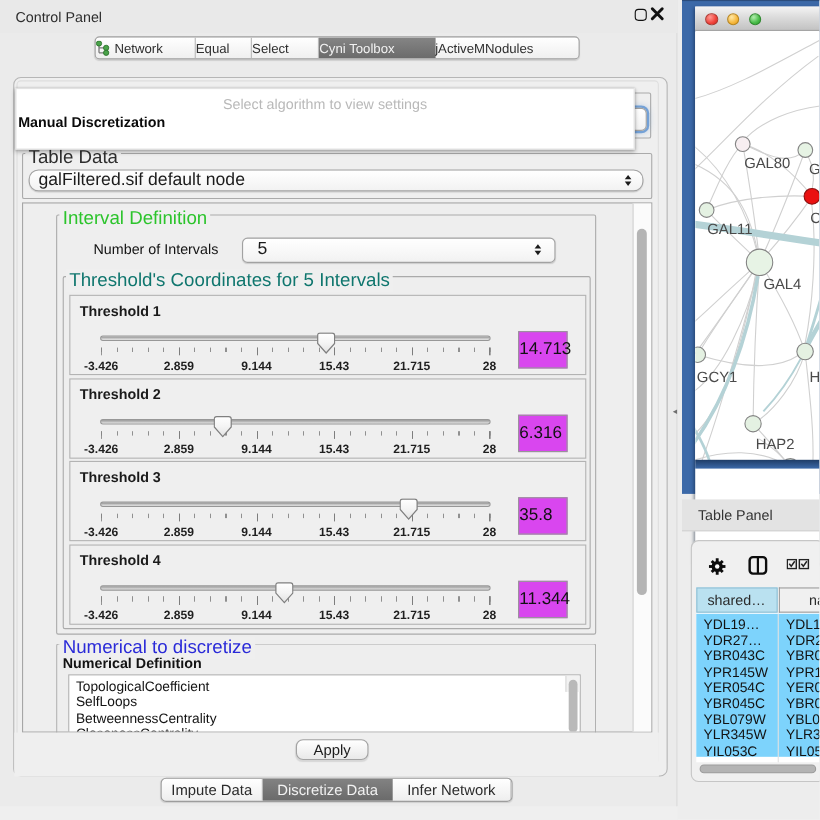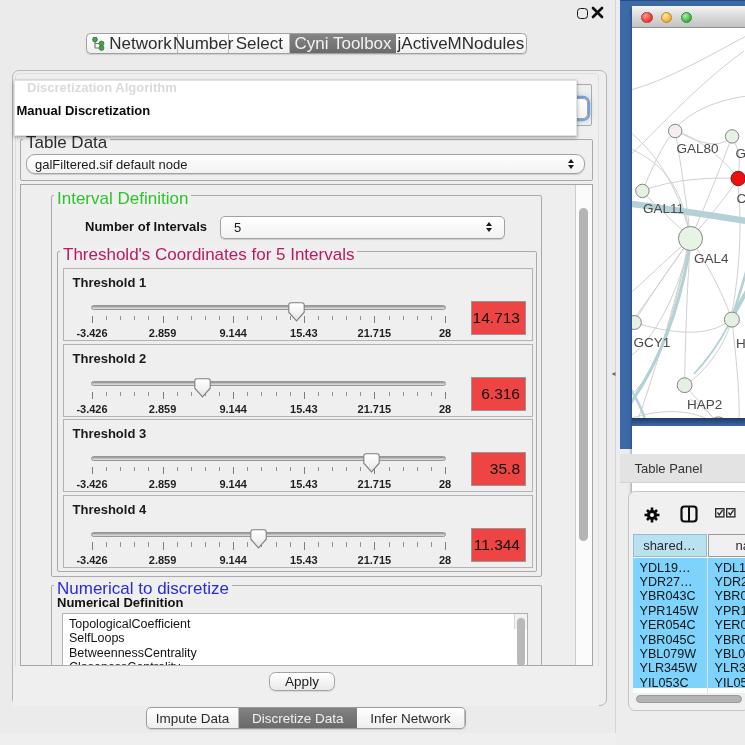--- a/index.html
+++ b/index.html
@@ -6,47 +6,47 @@
 body{font-family:"Liberation Sans",sans-serif;background:#efefef;position:relative}
 .abs{position:absolute}
 
 #lwin{position:absolute;left:0;top:0;width:616px;height:733px;background:#ebebeb;border-right:1px solid #d5d5d5}
 #titlebar{position:absolute;left:0;top:0;width:616px;height:30px;background:#e9e9e9}
 #titlebar .t{position:absolute;left:14px;top:8px;font-size:13px;color:#2d2d2d}
 #flt{position:absolute;left:576.5px;top:7.5px;width:11px;height:11px;border:1.7px solid #111;border-radius:3.5px}
 #cls{position:absolute;left:591px;top:6px;width:13px;height:13px}
 
 #tabs{position:absolute;left:86px;top:33px;width:441px;height:21px;border:1px solid #a0a0a0;border-radius:4.5px;background:linear-gradient(#ffffff,#efefef);box-shadow:0 1px 1px rgba(0,0,0,0.12);display:flex;overflow:hidden}
-#tabs .seg{height:100%;display:flex;align-items:center;justify-content:center;font-size:17px;color:#2e2e2e;border-right:1px solid #b9b9b9}
+#tabs .seg{height:100%;display:flex;align-items:center;font-size:12px;color:#2e2e2e;border-right:1px solid #b9b9b9}
 #tabs .seg:last-child{border-right:none}
 #tabs .sel{background:linear-gradient(#858585,#6b6b6b);color:#f2f2f2;border-right:none}
 
 #panelA{position:absolute;left:12px;top:70px;width:595px;height:636px;background:#efefef;border:1px solid #b6b6b6;border-radius:7px}
 #panelB{position:absolute;left:15px;top:73px;width:584px;height:622px;border:1px solid #dedede;border-radius:4px}
 .gbox{position:absolute;border:1px solid #aaaaaa;border-radius:2px}
 .gtitle{position:absolute;font-size:17px;background:#efefef;padding:0 3px;white-space:nowrap}
 
 .combo{position:absolute;background:linear-gradient(#ffffff,#f2f2f2);border:1px solid #a2a2a2;border-radius:9px;box-shadow:0 1px 1px rgba(0,0,0,0.15)}
-.combo .ctext{position:absolute;left:8px;top:50%;transform:translateY(-50%);font-size:13px;color:#1b1b1b;white-space:nowrap}
+.combo .ctext{position:absolute;left:8px;top:50%;transform:translateY(-50%);font-size:16px;color:#1b1b1b;white-space:nowrap}
 .arrows{position:absolute;width:8px}
 .arrows .up{width:0;height:0;border-left:3.6px solid transparent;border-right:3.6px solid transparent;border-bottom:4.6px solid #1a1a1a;margin-bottom:2.2px}
 .arrows .dn{width:0;height:0;border-left:3.6px solid transparent;border-right:3.6px solid transparent;border-top:4.6px solid #1a1a1a}
 
 #scrollpane{position:absolute;left:20px;top:184px;width:573px;height:482px;border:1px solid #a6a6a6;background:#eeeeee}
 #vsb{position:absolute;right:0;top:0;width:17px;height:100%;background:#fbfbfb;border-left:1px solid #cccccc}
 #vsb .th{position:absolute;left:2.5px;top:23px;width:9px;height:333px;background:#b4b4b4;border-radius:4.5px}
 
 .tblock{position:absolute;left:62.5px;width:470px;height:73px;border:1px solid #b3b3b3;background:#efefef}
 .ttitle{position:absolute;left:9px;top:6px;font-size:13px;font-weight:bold;color:#1a1a1a}
 .track{position:absolute;height:5px;border-radius:2.5px;background:linear-gradient(#8e8e8e,#c6c6c6 55%,#e0e0e0);border:0.5px solid #979797}
 .ticksminor{position:absolute;height:4.5px;background:repeating-linear-gradient(90deg,#909090 0px,#909090 1px,transparent 1px,transparent 14.12px)}
 .ticksmajor{position:absolute;height:7.5px;background:repeating-linear-gradient(90deg,#7d7d7d 0px,#7d7d7d 1px,transparent 1px,transparent 70.6px)}
 .tlab{position:absolute;width:60px;text-align:center;font-size:11px;font-weight:bold;color:#1f1f1f}
 .thumb{position:absolute;width:17px;height:20px}
-.vbox{position:absolute;left:407.5px;width:55px;height:34px;background:#ef4444;border:1.4px solid #979797;font-size:15.5px;color:#111;text-align:right;padding-right:5px;line-height:31px}
+.vbox{position:absolute;left:407.5px;width:45px;height:34px;background:#d946ef;border:1.4px solid #979797;font-size:15.5px;color:#111;padding-right:5px;line-height:31px}
 
 #attrlist{position:absolute;left:62px;top:613px;width:466px;height:53px;background:#ffffff;border:1px solid #b0b0b0;font-size:12.5px;color:#131313;overflow:hidden}
 #attrlist div{padding-left:6px;height:14.5px;line-height:14.5px}
 #attrlist div:first-child{margin-top:2.5px}
 #alsb{position:absolute;right:0;top:0;width:13px;height:100%;background:#f2f2f2;border-left:1px solid #d8d8d8}
 #alsb .th{position:absolute;left:2px;top:1.5px;width:8px;height:48px;background:#b9b9b9;border-radius:4px}
 
 #apply{position:absolute;left:269px;top:672px;width:66px;height:19px;border:1px solid #a3a3a3;border-radius:6.5px;background:linear-gradient(#ffffff,#e9e9e9);font-size:13.5px;color:#1c1c1c;text-align:center;line-height:18px;box-shadow:0 1px 1px rgba(0,0,0,0.1)}
 #btabs{position:absolute;left:146px;top:707px;width:320px;height:22px;border:1px solid #9d9d9d;border-radius:5px;background:linear-gradient(#ffffff,#eeeeee);display:flex;overflow:hidden;box-shadow:0 1px 1px rgba(0,0,0,0.12)}
 #btabs .seg{height:100%;display:flex;align-items:center;justify-content:center;font-size:13.5px;color:#2b2b2b;border-right:1px solid #b9b9b9}
@@ -73,35 +73,38 @@
 #thead2{position:absolute;left:707.5px;top:534px;width:37.5px;height:23px;background:#f0f0f0;border-top:1px solid #9a9a9a;border-bottom:1px solid #9a9a9a;border-left:1px solid #9a9a9a;font-size:13px;color:#2a2a2a;overflow:hidden}
 #trows{position:absolute;left:632.5px;top:557.5px;width:112.5px;height:130px;overflow:hidden;background:#7dd3fc;font-size:12.6px;color:#121212}
 #trows .r{position:absolute;left:7px;white-space:nowrap}
 #trows .r2{position:absolute;left:82px;white-space:nowrap}
 #tdivider{position:absolute;left:707px;top:557.5px;width:1px;height:135px;background:#e2e2e2}
 #hsb{position:absolute;left:636px;top:694.5px;width:106px;height:8px;background:#b4b4b4;border:1px solid #9b9b9b;border-radius:4.5px}
 #divarrow{position:absolute;left:611.5px;top:369px;width:6px;height:9px;color:#6f6f6f;font-size:8px;line-height:9px}
 </style></head>
 <body>
 <div id="lwin">
+  <div id="titlebar">
+      <span class="t">Control Panel</span>
+    </div>
   <div id="flt"></div>
   <svg id="cls" class="abs" viewBox="0 0 13 13">
       <path d="M2,2 L11,11 M11,2 L2,11" stroke="#111" stroke-width="2.7" stroke-linecap="round"></path>
     </svg>
   <div id="tabs">
     <div class="seg" style="width:91.4px">
       <svg width="13" height="14" viewBox="0 0 13 14" style="margin-right:4px">
         <path d="M3,2.5 L3,11 M3,6.5 L9,6.5 M3,11 L9,11" stroke="#7a7a7a" stroke-width="1.2" fill="none"></path>
         <circle cx="3" cy="2.5" r="2.4" fill="#4aa34a" stroke="#2b722b" stroke-width="0.8"></circle>
         <circle cx="9.5" cy="6.5" r="2.4" fill="#4aa34a" stroke="#2b722b" stroke-width="0.8"></circle>
         <circle cx="9.5" cy="11" r="2.4" fill="#4aa34a" stroke="#2b722b" stroke-width="0.8"></circle>
       </svg>
       <span>Network</span>
       </div>
-    <div class="seg" style="width:51.4px">Number</div>
+    <div class="seg" style="width:51.4px">Equal</div>
     <div class="seg" style="width:61.4px">Select</div>
     <div class="seg sel" style="width:105.8px">Cyni Toolbox</div>
     <div class="seg" style="width:131px">jActiveMNodules</div>
   </div>
   <div id="panelA"></div>
   <div id="panelB"></div>
 
   <div class="gbox" style="left:20px;top:83.5px;width:572px;height:42px"></div>
   <div class="combo" style="left:27px;top:98px;width:561px;height:21px;border-radius:5px;box-shadow:0 0 0 2.2px rgba(100,150,210,0.85),0 0 6px 1.5px rgba(100,150,210,0.45)"></div>
 
@@ -116,30 +119,30 @@
   </div>
 
   <div id="scrollpane">
     <div id="vsb">
         <div class="th"></div>
       </div>
   </div>
 
   <div class="gbox" style="left:51px;top:195px;width:491px;height:382px"></div>
   <div class="gtitle" style="left:54px;top:189px;color:#2cc42c">Interval Definition</div>
-  <div style="position:absolute;left:85px;top:219px;font-size:13px;font-weight:bold;color:#131313">Number of Intervals</div>
+  <div style="position:absolute;left:85px;top:219px;font-size:13px;font-weight:normal;color:#131313">Number of Intervals</div>
   <div class="combo" style="left:220px;top:215.5px;width:285px;height:23.5px;border-radius:5px">
     <span class="ctext" style="left:13px">5</span>
     <div class="arrows" style="right:10px;top:5.5px">
         <div class="up"></div>
         <div class="dn"></div>
       </div>
   </div>
   <div class="gbox" style="left:57px;top:251px;width:480px;height:321px"></div>
-  <div class="gtitle" style="left:60px;top:245px;color:#be185d">Threshold's Coordinates for 5 Intervals</div>
+  <div class="gtitle" style="left:60px;top:245px;color:#0f766e">Threshold's Coordinates for 5 Intervals</div>
 <div class="tblock" style="top:268.0px">
 <div class="ttitle">Threshold 1</div>
 <div class="track" style="left:27.5px;top:36px;width:355.0px"></div>
 <div class="ticksminor" style="left:28.5px;top:46.5px;width:354.0px"></div>
 <div class="ticksmajor" style="left:28.5px;top:46.5px;width:354.0px"></div>
 <span class="tlab" style="left:-1.5px;top:58px">-3.426</span>
 <span class="tlab" style="left:69.1px;top:58px">2.859</span>
 <span class="tlab" style="left:139.7px;top:58px">9.144</span>
 <span class="tlab" style="left:210.3px;top:58px">15.43</span>
 <span class="tlab" style="left:280.9px;top:58px">21.715</span>
@@ -240,21 +243,21 @@
   </div>
   <div style="position:absolute;left:13px;top:666px;width:586px;height:40px;background:#efefef"></div>
   <div id="apply">Apply</div>
   <div id="btabs">
     <div class="seg" style="width:92.5px">Impute Data</div>
     <div class="seg sel" style="width:118.5px">Discretize Data</div>
     <div class="seg" style="width:109px">Infer Network</div>
   </div>
 
   <div id="popup">
-    <span class="ghost">Discretization Algorithm</span>
+    <div class="sel-hint">Select algorithm to view settings</div>
     <div class="it1">Manual Discretization</div>
   </div>
 </div>
 <div id="divarrow">◂</div>
 <div id="rcol"></div>
 <div id="netwin">
   <div id="innerwin">
     <div id="ititle">
       <div class="tl" style="left:9.9px;background:radial-gradient(circle at 35% 30%,#ff9a94,#f0423a 60%,#d02820);border:0.8px solid #ad3a32"></div>
       <div class="tl" style="left:29.6px;background:radial-gradient(circle at 35% 30%,#ffe9a8,#f6b73c 60%,#e09a20);border:0.8px solid #b8861f"></div>

